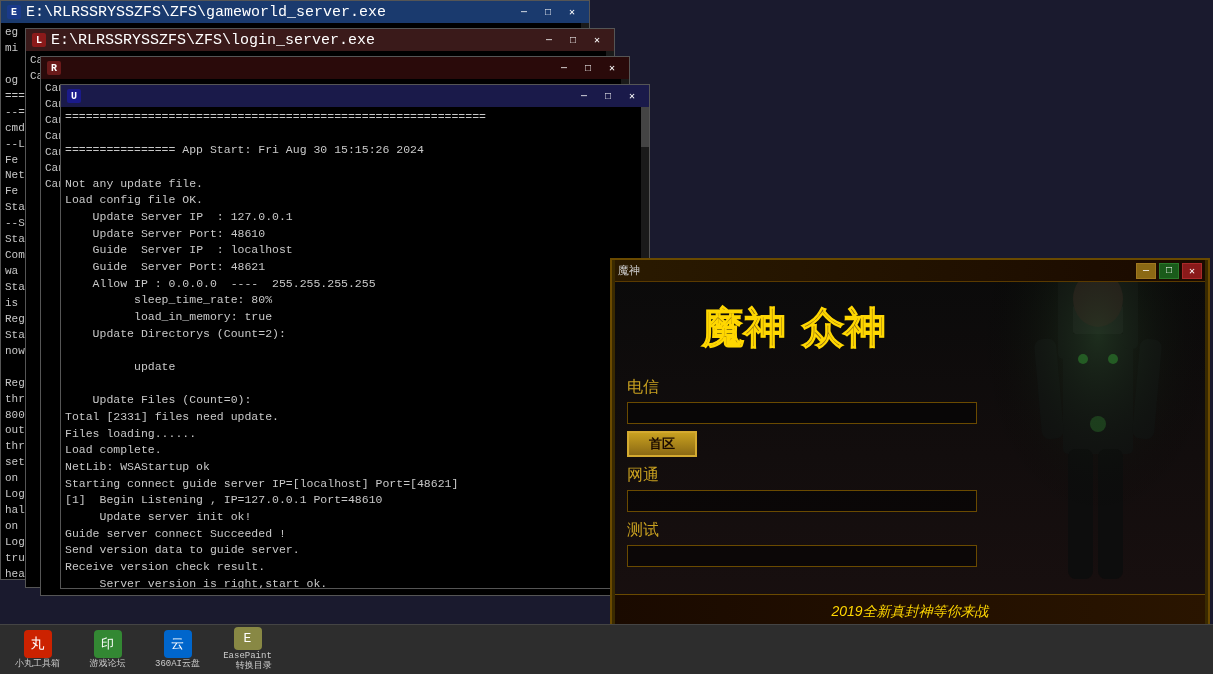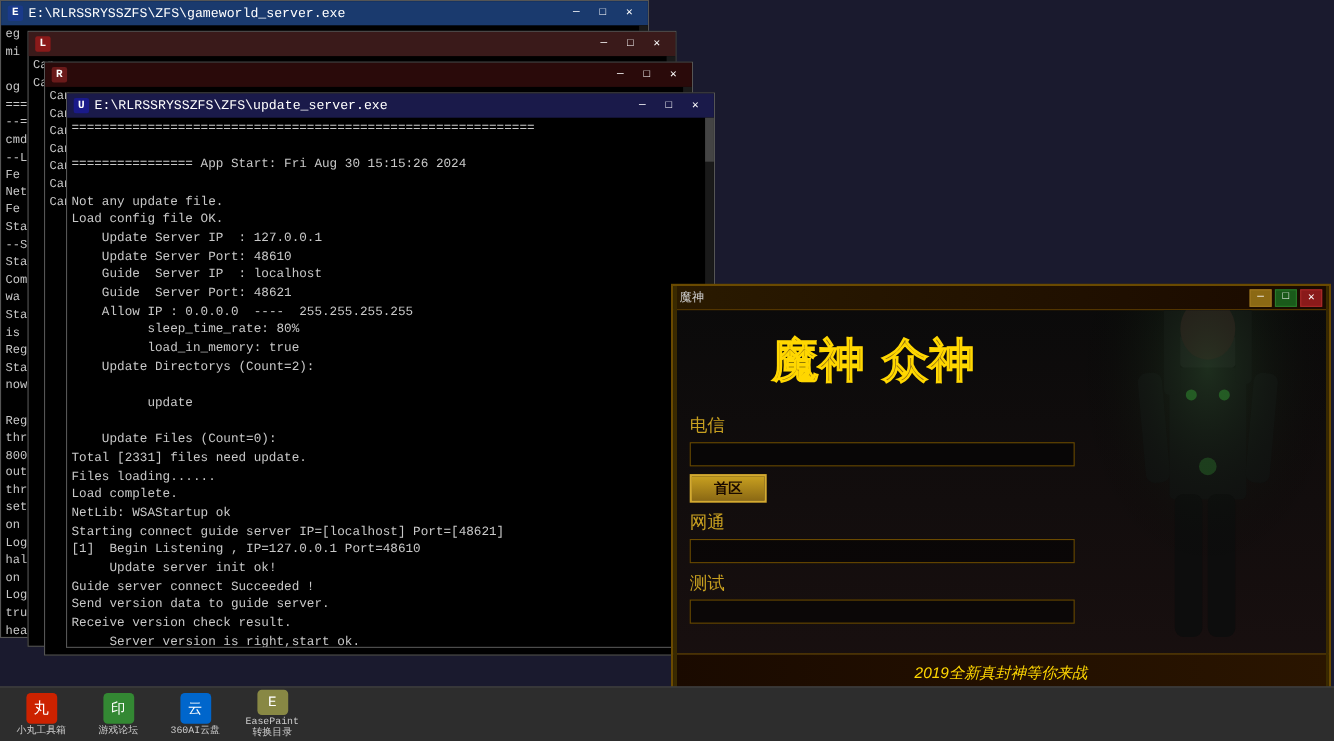--- a/index.html
+++ b/index.html
@@ -79,21 +79,21 @@
       margin-right: 5px;
       display: inline-flex;
       align-items: center;
       justify-content: center;
       font-size: 10px;
       font-weight: bold;
       flex-shrink: 0;
     }
     .window-title-text {
       flex: 1;
-      font-size: 12px;
+      font-size: 15px;
       white-space: nowrap;
       overflow: hidden;
       text-overflow: ellipsis;
     }
     .window-controls {
       display: flex;
       gap: 2px;
       margin-left: auto;
     }
     .win-btn {
@@ -398,20 +398,21 @@
 Che
 ___</div>
   <div class="scrollbar">
     <div class="scrollbar-thumb"></div>
   </div>
 </div>
 
 <div class="window win-login">
   <div class="window-titlebar" style="background:#3a1a1a;">
     <span class="window-icon win-icon-l">L</span>
+    <span class="window-title-text">E:\RLRSSRYSSZFS\ZFS\login_server.exe</span>
     <div class="window-controls">
       <div class="win-btn">─</div>
       <div class="win-btn">□</div>
       <div class="win-btn close">✕</div>
     </div>
   </div>
   <div class="window-content" style="color:#c8c8c8;">Can
 Can</div>
   <div class="scrollbar">
     <div class="scrollbar-thumb"></div>
@@ -435,21 +436,20 @@
 Can
 Can</div>
   <div class="scrollbar">
     <div class="scrollbar-thumb"></div>
   </div>
 </div>
 
 <div class="window win-update">
   <div class="window-titlebar" style="background:#1a1a4a;">
     <span class="window-icon win-icon-u">U</span>
-    <span class="window-title-text">E:\RLRSSRYSSZFS\ZFS\update_server.exe</span>
     <div class="window-controls">
       <div class="win-btn">─</div>
       <div class="win-btn">□</div>
       <div class="win-btn close">✕</div>
     </div>
   </div>
   <div class="window-content" style="color:#c8c8c8; font-size:11.5px;">=============================================================
 
 ================ App Start: Fri Aug 30 15:15:26 2024
 
@@ -579,16 +579,16 @@
   <div class="taskbar-item">
     <div class="taskbar-icon" style="background:#338833; color:#fff; font-size:13px;">印</div>
     <div class="taskbar-label">游戏论坛</div>
   </div>
   <div class="taskbar-item">
     <div class="taskbar-icon" style="background:#0066cc; color:#fff; font-size:13px;">云</div>
     <div class="taskbar-label">360AI云盘</div>
   </div>
   <div class="taskbar-item">
     <div class="taskbar-icon" style="background:#888844; color:#fff; font-size:13px;">E</div>
-    <div class="taskbar-label" style="font-size:9px; color:#ccc; text-align:center; line-height:1.1; white-space:pre;">EasePaint
+    <div class="taskbar-label" style="font-size:9px; color:#ccc; text-align:right; line-height:1.1; white-space:pre;">EasePaint
 转换目录</div>
   </div>
 </div>
 
 </body></html>

